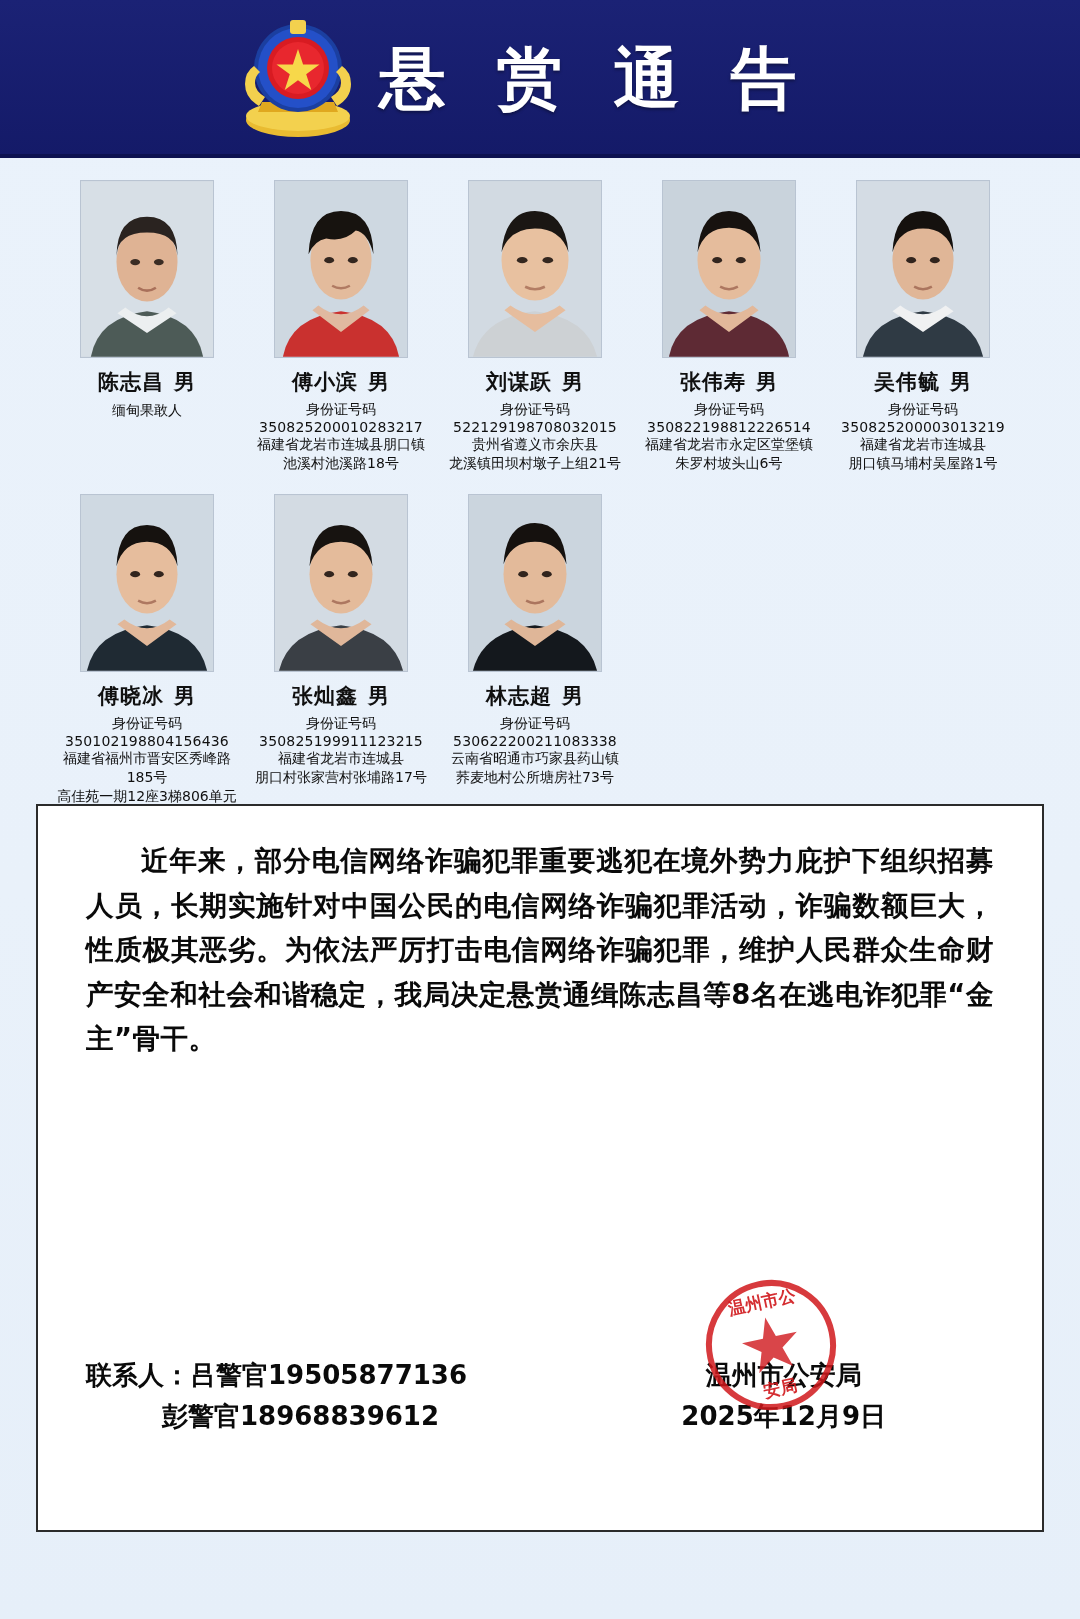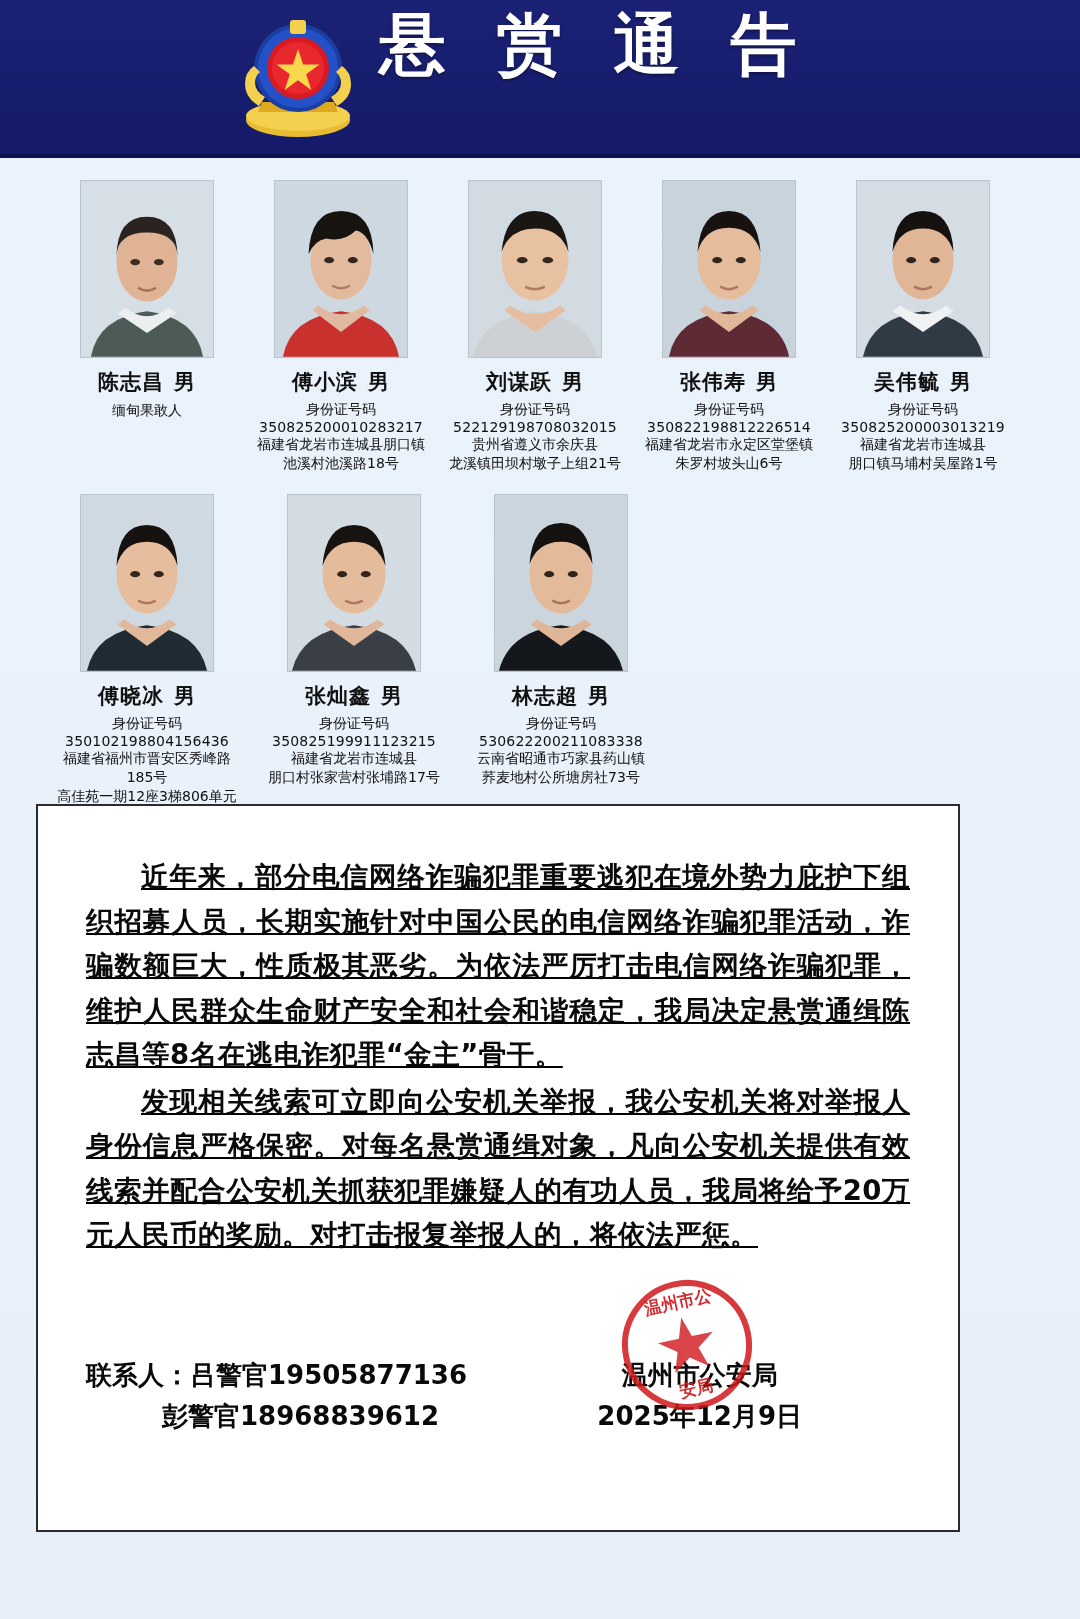--- a/index.html
+++ b/index.html
@@ -22,21 +22,21 @@
     box-sizing: border-box;
   }
 
   
   .banner {
     position: relative;
     height: 158px;
     background: #151a6e;
     background: linear-gradient(180deg, #1b2275 0%, #141a68 100%);
     display: flex;
-    align-items: flex-start;
+    align-items: center;
     justify-content: center;
     overflow: hidden;
   }
   .banner::after {
     content: "";
     position: absolute;
     left: 0; right: 0; bottom: 0;
     height: 4px;
     background: #0d1250;
   }
@@ -106,34 +106,33 @@
     font-family: "DejaVu Sans", "Liberation Sans", sans-serif;
     letter-spacing: 0.2px;
   }
   .addr {
     font-size: 14px;
     color: #101010;
     line-height: 1.38;
     font-family: "DejaVu Sans", "Liberation Sans", sans-serif;
     padding: 0 4px;
   }
-  .row2 { margin-top: 20px; gap: 13px; }
+  .row2 { margin-top: 20px; }
 
   
   .notice {
     position: absolute;
     left: 36px;
     top: 804px;
-    width: 924px;
+    width: 1008px;
     height: 728px;
     background: #ffffff;
     border: 2px solid #2b2b2b;
     box-sizing: border-box;
-    padding: 48px 48px 0 48px;
-    text-decoration: underline;
+    padding: 32px 48px 0 48px;
   }
   .para {
     font-family: "DejaVu Sans", "Liberation Sans", sans-serif;
     font-size: 27.5px;
     font-weight: bold;
     color: #0a0a0a;
     line-height: 1.62;
     text-align: justify;
     text-justify: inter-ideograph;
     text-indent: 2em;
@@ -377,21 +376,20 @@
         <div class="id-label">身份证号码</div>
         <div class="id-number">530622200211083338</div>
         <div class="addr">云南省昭通市巧家县药山镇<br>荞麦地村公所塘房社73号</div>
       </div>
 
     </div>
   </div>
 
   <div class="notice">
     <p class="para">近年来，部分电信网络诈骗犯罪重要逃犯在境外势力庇护下组织招募人员，长期实施针对中国公民的电信网络诈骗犯罪活动，诈骗数额巨大，性质极其恶劣。为依法严厉打击电信网络诈骗犯罪，维护人民群众生命财产安全和社会和谐稳定，我局决定悬赏通缉陈志昌等8名在逃电诈犯罪“金主”骨干。</p>
-    <p class="para">发现相关线索可立即向公安机关举报，我公安机关将对举报人身份信息严格保密。对每名悬赏通缉对象，凡向公安机关提供有效线索并配合公安机关抓获犯罪嫌疑人的有功人员，我局将给予20万元人民币的奖励。对打击报复举报人的，将依法严惩。</p>
 
     <div class="footer">
       <div class="contacts">
         <div>联系人：吕警官19505877136</div>
         <div class="line2">彭警官18968839612</div>
       </div>
       <div class="issuer">
         <div class="seal">
           <svg viewBox="0 0 160 160" xmlns="http://www.w3.org/2000/svg">
             <g transform="rotate(-12 80 80)">

